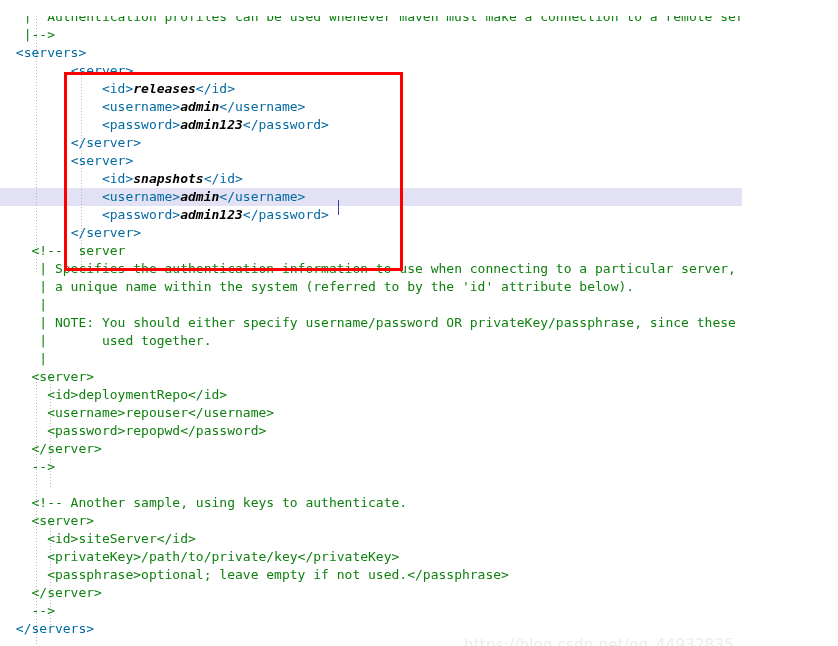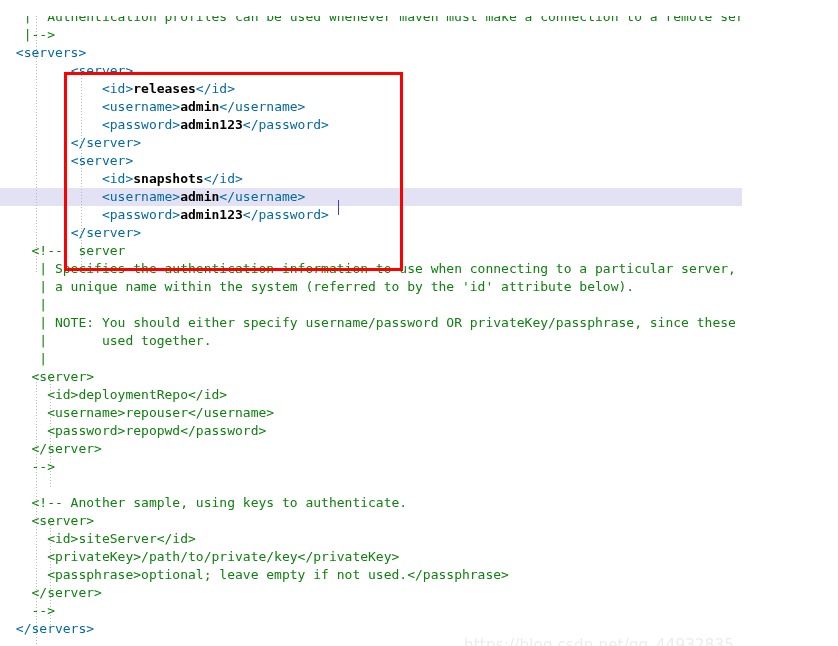--- a/index.html
+++ b/index.html
@@ -35,21 +35,21 @@
     height: 18px;
     padding-left: 8px;
     white-space: pre;
     overflow: visible;
   }
   .line.hl {
     background: #e2e2f4;
   }
   
   .tag      { color: #0369a1; }
-  .txt      { color: #000000; font-weight: bold; }
+  .txt      { color: #000000; font-weight: bold; font-style: italic; }
   .comment  { color: #108010; }
   .plain    { color: #000000; }
 
   
   .hlband {
     position: absolute;
     left: 0;
     width: 838px;
     height: 18px;
     background: #e2e2f4;

